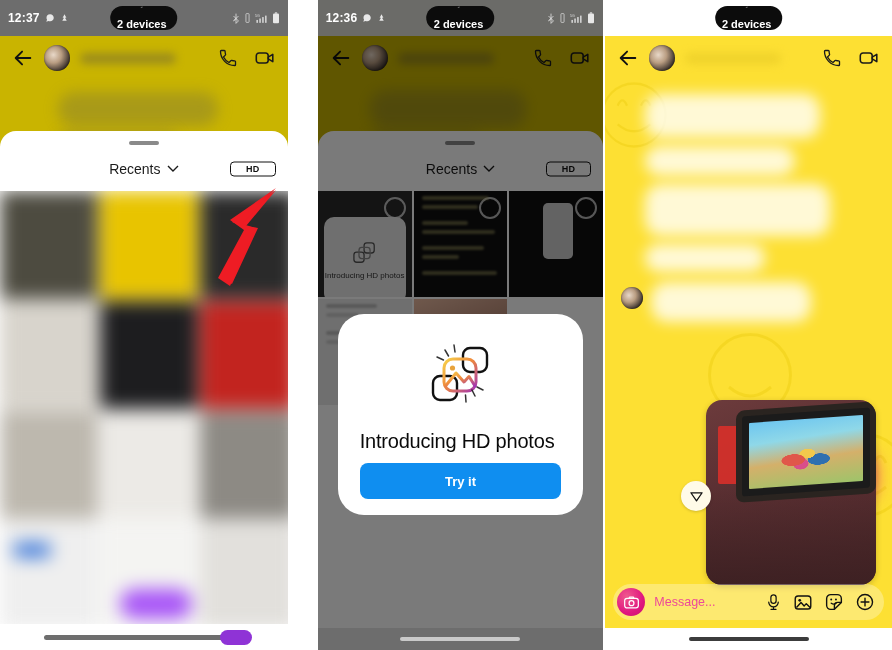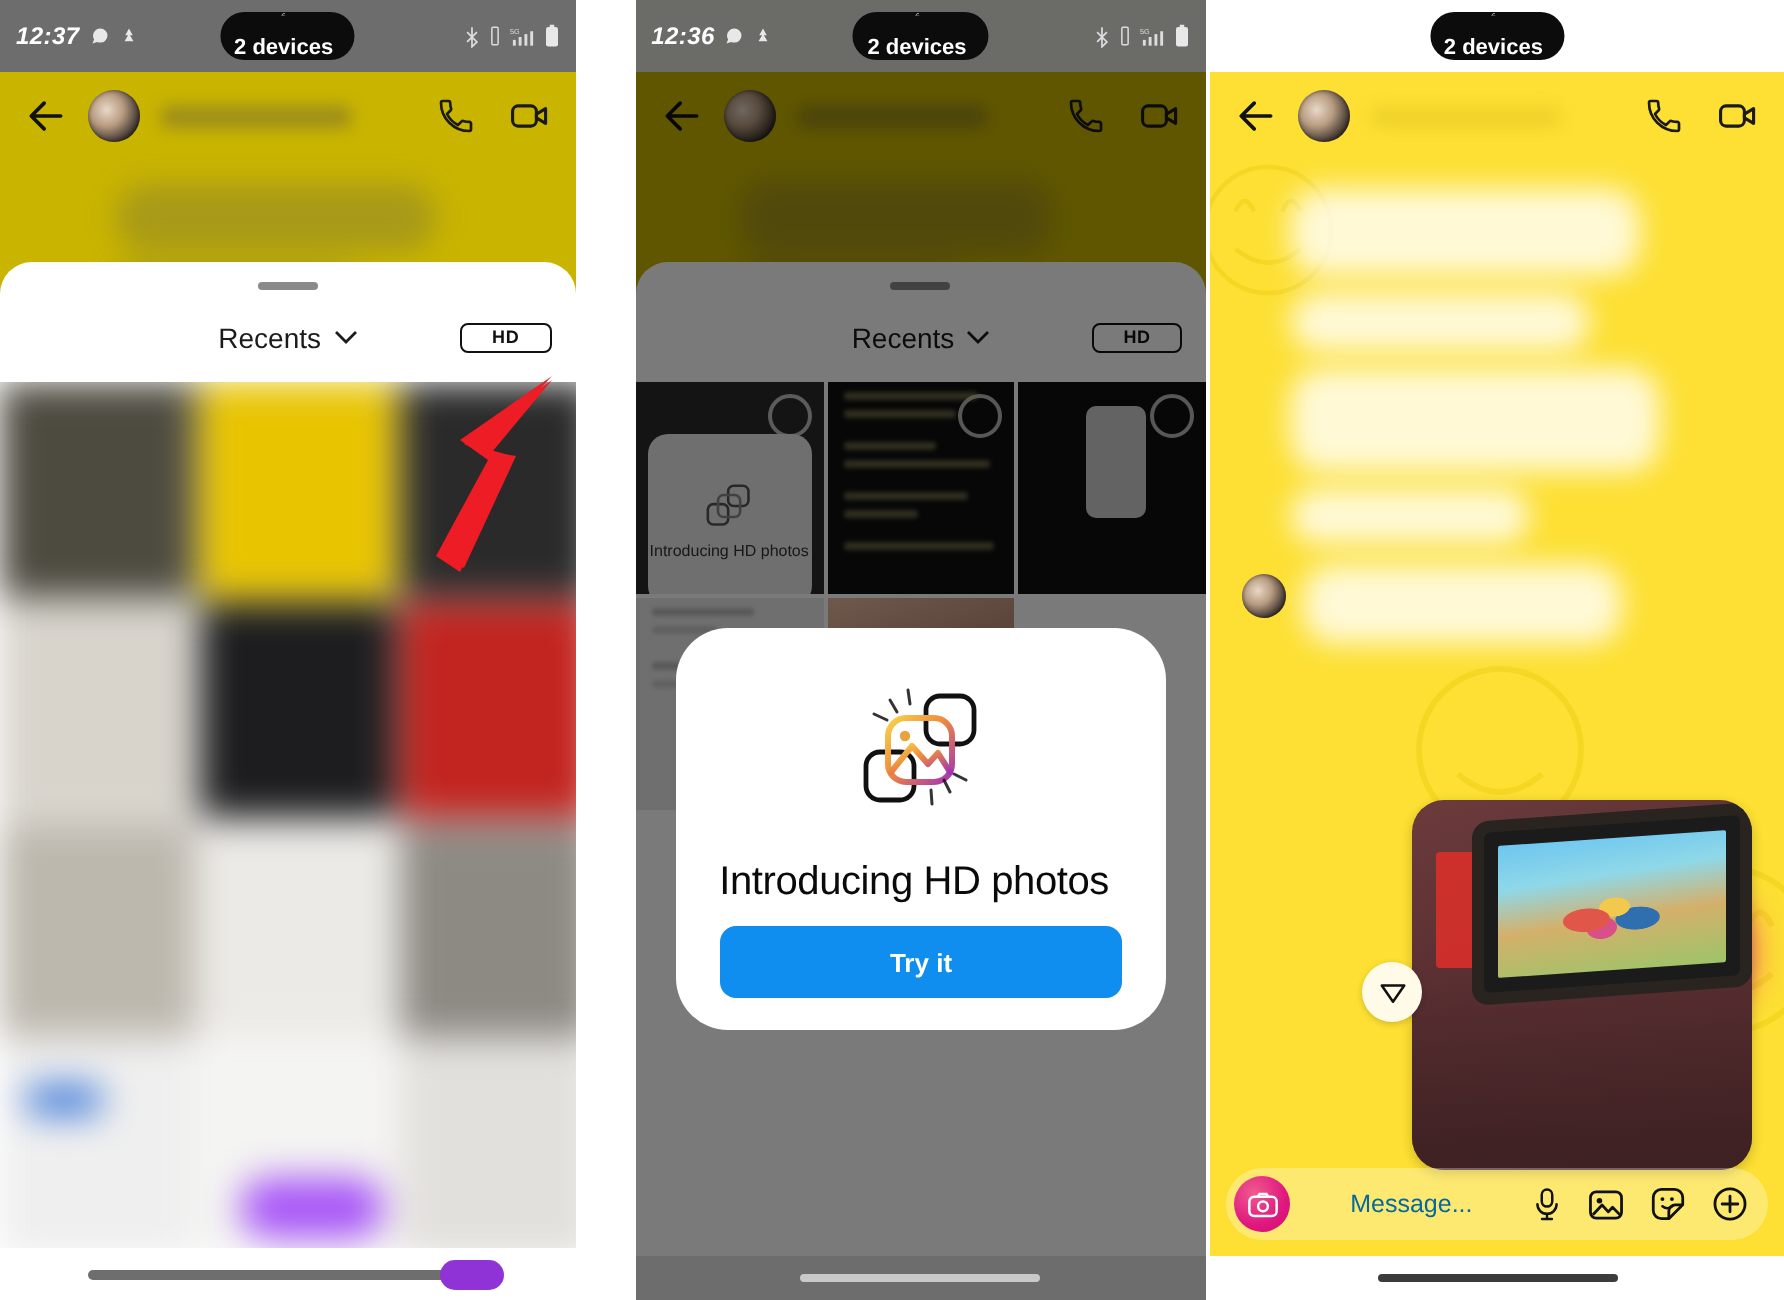--- a/index.html
+++ b/index.html
@@ -19,21 +19,21 @@
 
   
   .statusbar {
     position: absolute; top:0; left:0; right:0; height: 36px;
     display:flex; align-items:center; z-index: 30;
     padding: 0 8px;
   }
   .sb-dark { background:#6d6d6d; }
   .sb-dark2 { background:#6b6b68; }
   .sb-white { background:#ffffff; }
-  .sb-time { font-size: 12px; font-weight: 700; color:#fff; letter-spacing:.2px;font-style:italic; }
+  .sb-time { font-size: 12px; font-weight: 700; color:#fff; letter-spacing:.2px; }
   .sb-left { display:flex; align-items:center; gap:5px; width: 84px; }
   .pill {
     background:#0c0c0c; color:#fff; border-radius:14px; height:24px;
     display:flex; align-items:center; gap:10px; padding: 0 11px 0 7px;
     font-size: 11px; font-weight:700;
   }
   .pill-center { position:absolute; left:50%; transform:translateX(-50%); top:6px;flex-direction:column; }
   .sb-right { margin-left:auto; display:flex; align-items:center; gap:4px; }
 
   
@@ -133,21 +133,21 @@
   .msgbar {
     position:absolute; left:8px; right:8px; bottom:30px; height:36px; z-index:18;
     background:rgba(255,255,255,.30); border-radius:20px;
     display:flex; align-items:center; gap:9px; padding: 0 10px 0 4px;
   }
   .cam {
     width:28px; height:28px; border-radius:50%; flex:0 0 auto;
     background: radial-gradient(circle at 35% 30%, #f05a8e 0%, #e0177f 60%, #c9106f 100%);
     display:flex; align-items:center; justify-content:center;
   }
-  .msg-ph { font-size:12.5px; color:#0369a1; flex:1;text-align:center; }
+  .msg-ph { font-size:12.5px; color:#ec4899; flex:1; }
   .msg-icons { display:flex; align-items:center; gap:13px; }
   .send-btn {
     position:absolute; left:76px; bottom:139px; width:30px; height:30px; z-index:16;
     border-radius:50%; background:#fffbe8; display:flex; align-items:center; justify-content:center;
     box-shadow: 0 1px 3px rgba(0,0,0,.18);
   }
   .photo-msg {
     position:absolute; right:16px; bottom:65px; width:170px; height:185px; z-index:15;
     border-radius:16px; overflow:hidden; box-shadow: 0 2px 6px rgba(0,0,0,.2);
   }

